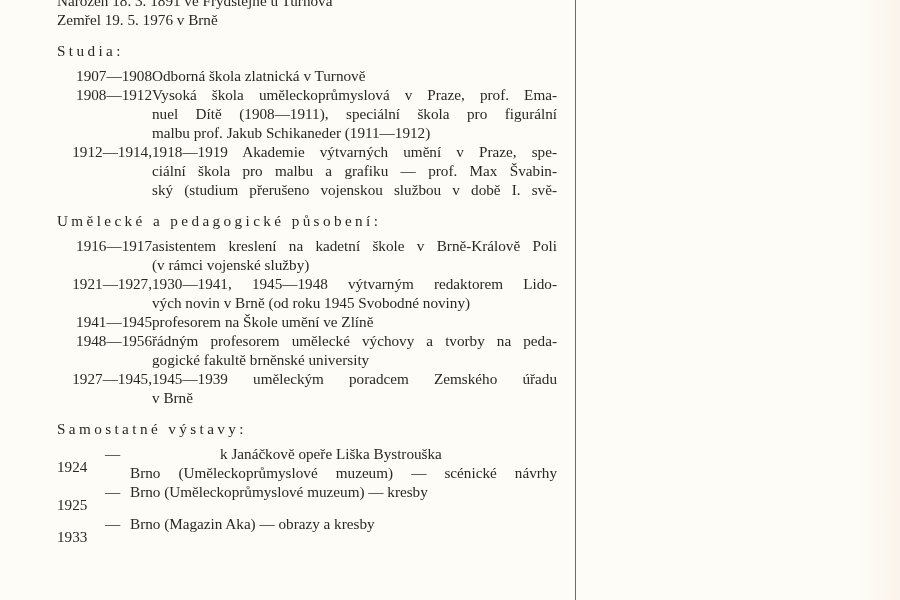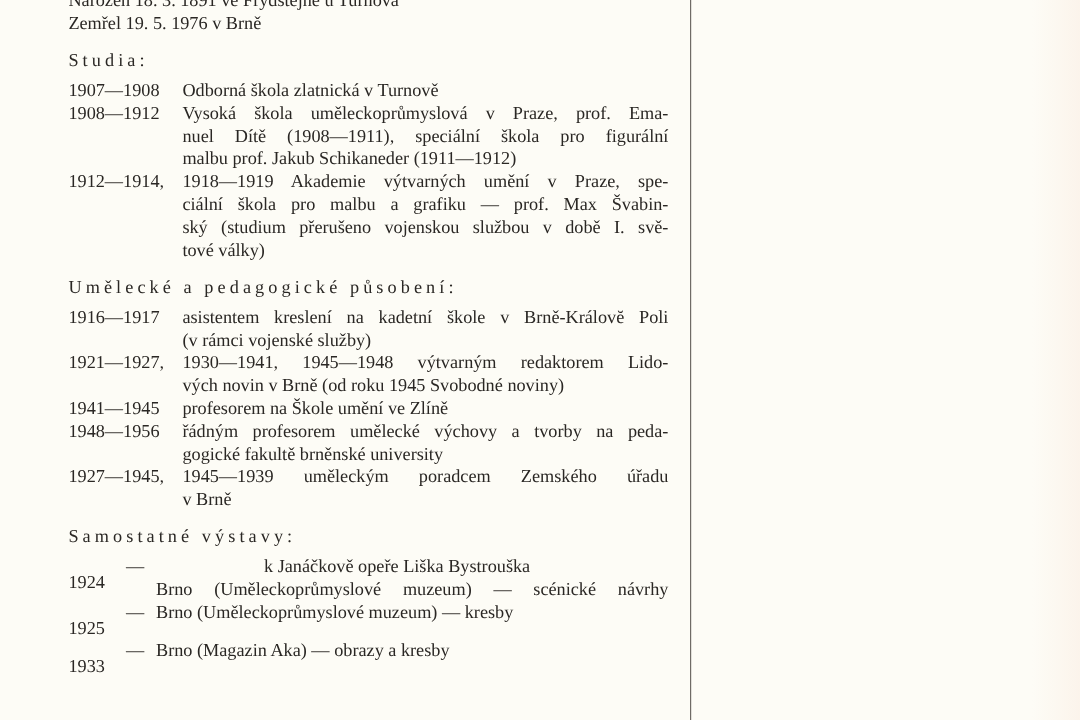--- a/index.html
+++ b/index.html
@@ -22,21 +22,21 @@
     position:absolute; left:57px; top:-9px; width:500px;
     font-family:"Liberation Serif", serif;
     font-size:15.2px; line-height:19px;
   }
   .line { white-space:nowrap; height:19px; }
   .section-head {
     letter-spacing:3.4px; margin-top:12px; margin-bottom:6px; height:19px;
     white-space:nowrap;
   }
   .entry { display:flex; }
-  .entry .yr { flex:0 0 95px; white-space:nowrap; }
+  .entry .yr { flex:0 0 95px; white-space:nowrap;text-align:right; }
   .entry .txt { flex:1 1 auto; text-align:justify; }
   .entry .txt .ln { display:block; text-align:justify; text-align-last:justify; white-space:nowrap; }
   .entry .txt .ln.last { text-align-last:left; }
   .exh { display:flex; }
   .exh .yr { flex:0 0 48px; white-space:nowrap;margin-top:13px; }
   .exh .dash { flex:0 0 25px; }
   .exh .body { flex:1 1 auto; }
   .exh .body .ln { display:block; white-space:nowrap; text-align-last:justify; }
   .exh .body .ln.last { text-align-last:left; }
   .exh .body .ln.indent { padding-left:90px; }
@@ -67,21 +67,20 @@
         <span class="ln">nuel Dítě (1908—1911), speciální škola pro figurální</span>
         <span class="ln last">malbu prof. Jakub Schikaneder (1911—1912)</span>
       </span>
     </div>
     <div class="entry">
       <span class="yr">1912—1914,</span>
       <span class="txt">
         <span class="ln">1918—1919 Akademie výtvarných umění v Praze, spe-</span>
         <span class="ln">ciální škola pro malbu a grafiku — prof. Max Švabin-</span>
         <span class="ln">ský (studium přerušeno vojenskou službou v době I. svě-</span>
-        <span class="ln last">tové války)</span>
       </span>
     </div>
 
     <div class="section-head">Umělecké a pedagogické působení:</div>
 
     <div class="entry">
       <span class="yr">1916—1917</span>
       <span class="txt">
         <span class="ln">asistentem kreslení na kadetní škole v Brně-Královĕ Poli</span>
         <span class="ln last">(v rámci vojenské služby)</span>

